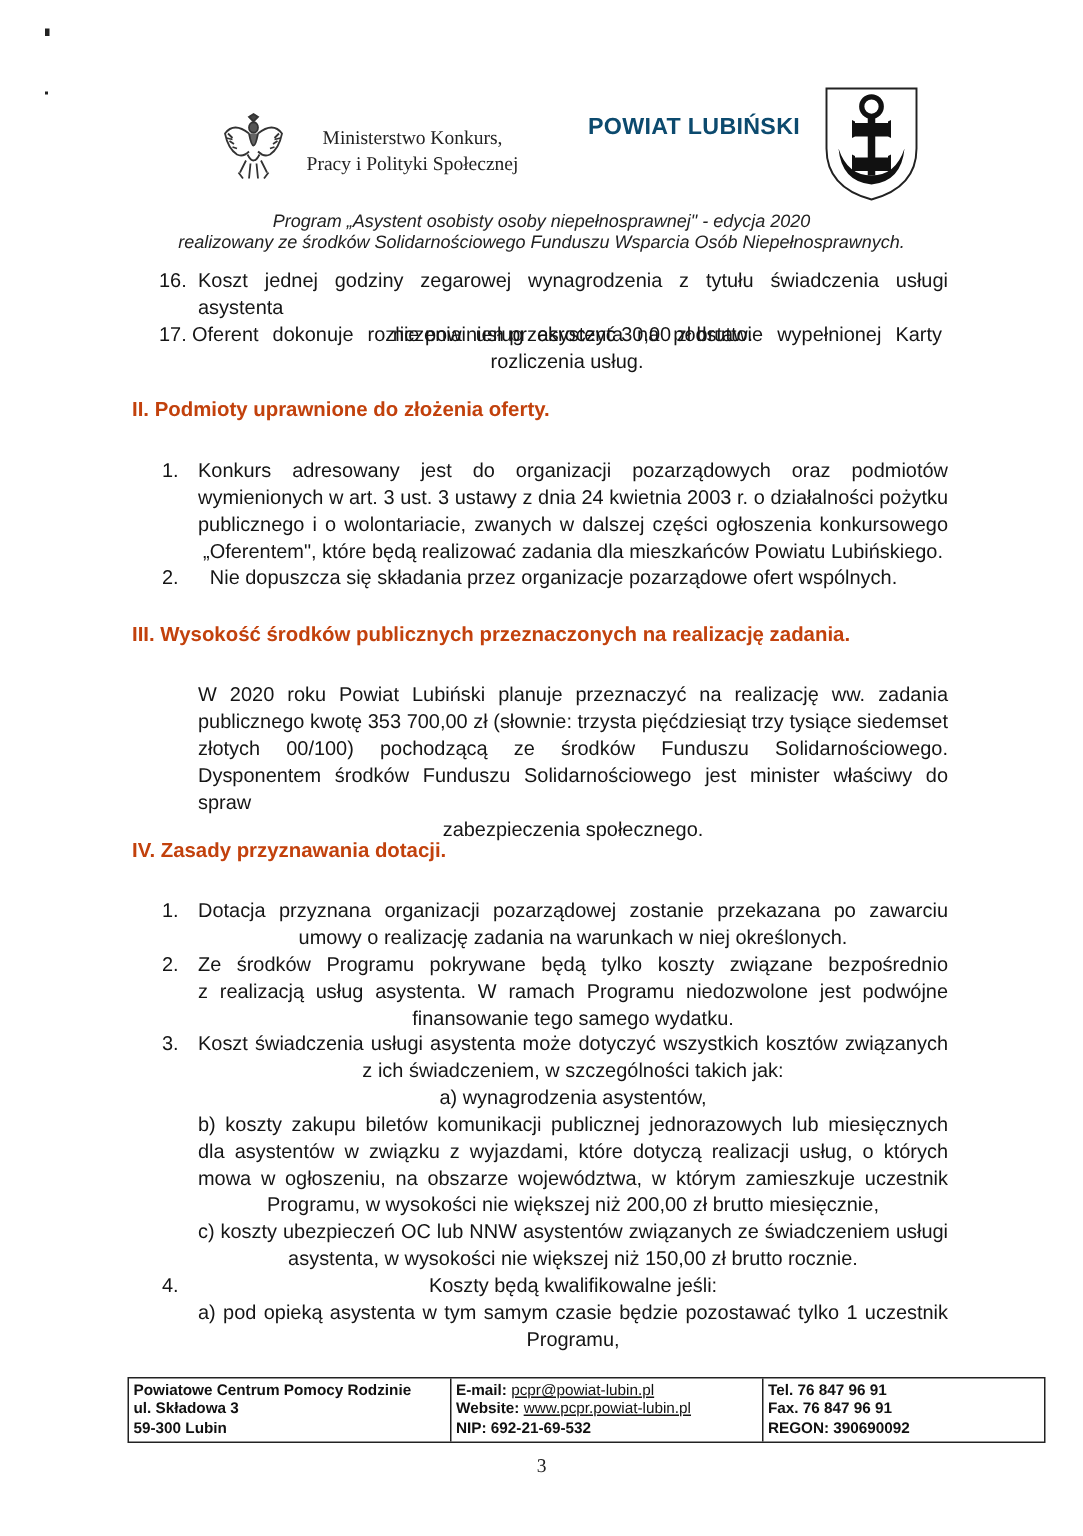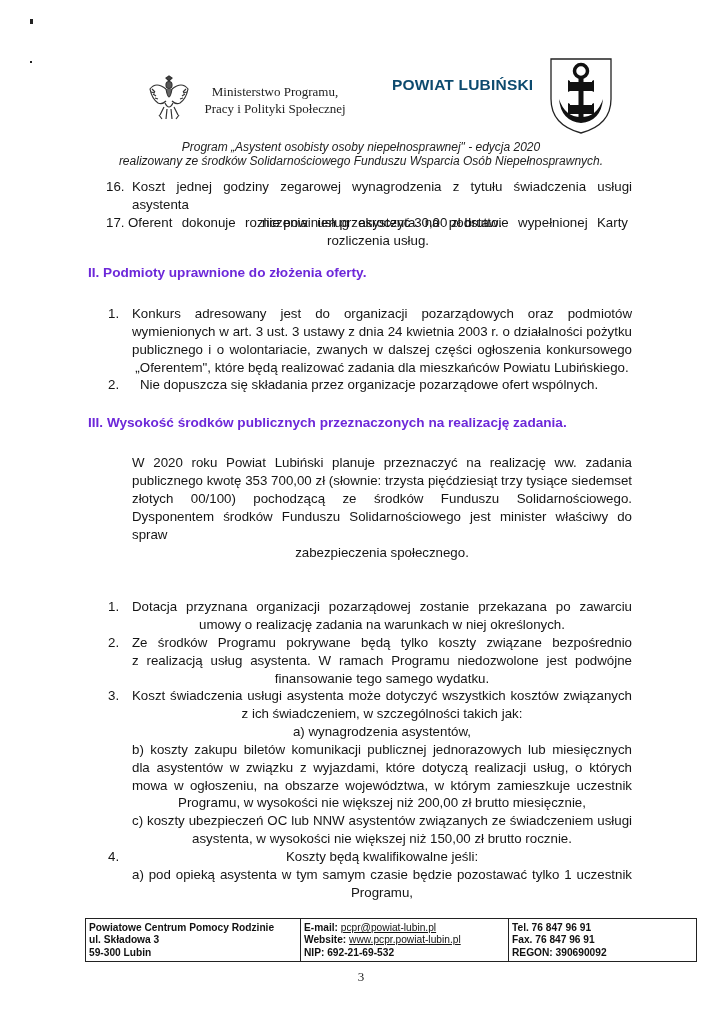--- a/index.html
+++ b/index.html
@@ -57,21 +57,21 @@
       color: #151515;
     }
     .num {
       position: absolute;
       font-size: 13.3px;
       line-height: 17.9px;
       color: #151515;
     }
     .heading {
       position: absolute; left: 88px;
-      font-weight: bold; font-size: 13.6px; color: #6d28d9;
+      font-weight: bold; font-size: 13.6px; color: #c2410c;
     }
     .jl { display: block; text-align: justify; text-align-last: justify; }
     .ll { display: block; text-align: center; }
 
     
     .footer-table {
       position: absolute; left: 85px; top: 918px;
       width: 612px; height: 44px;
       border: 1px solid #222;
       display: flex;
@@ -107,21 +107,21 @@
       <path d="M18 14 Q8 6 2 14 Q4 24 10 28 Q14 30 18 26"></path>
       <path d="M4 14 l3 3 M5 19 l3 2 M7 23 l3 1 M3 17 l4 1"></path>
       <path d="M24 14 Q34 6 40 14 Q38 24 32 28 Q28 30 24 26"></path>
       <path d="M38 14 l-3 3 M37 19 l-3 2 M35 23 l-3 1 M39 17 l-4 1"></path>
       <path d="M17 28 Q21 36 25 28"></path>
       <path d="M16 32 l-4 8 M26 32 l4 8 M19 34 l-1 10 M23 34 l1 10"></path>
       <path d="M11 40 l3 4 M31 40 l-3 4"></path>
     </g>
   </svg>
   <div class="hdr-ministry">
-    <div>Ministerstwo Programu,</div>
+    <div>Ministerstwo Konkurs,</div>
     <div>Pracy i Polityki Społecznej</div>
   </div>
   <div class="hdr-powiat">POWIAT LUBIŃSKI</div>
   <svg class="hdr-coat" viewBox="0 0 68 80">
     <path d="M4 4 H64 V44 Q64 70 34 78 Q4 70 4 44 Z" fill="#fff" stroke="#222" stroke-width="1.3"></path>
     <circle cx="34" cy="16" r="6.5" fill="none" stroke="#111" stroke-width="3.5"></circle>
     <rect x="31.5" y="22" width="5" height="40" fill="#111"></rect>
     <path d="M23 27 h22 v9 h-22 z" fill="#111"></path>
     <path d="M23 26 l-2 -1 v12 l2 -1 z M45 26 l2 -1 v12 l-2 -1 z" fill="#111"></path>
     <path d="M23 50 h22 v9 h-22 z" fill="#111"></path>
@@ -157,20 +157,21 @@
 
   <div class="heading" style="top:415px;">III. Wysokość środków publicznych przeznaczonych na realizację zadania.</div>
   <div class="txt" style="left:132px;top:454px;width:500px;">
     <span class="jl">W 2020 roku Powiat Lubiński planuje przeznaczyć na realizację ww. zadania</span>
     <span class="jl">publicznego kwotę 353 700,00 zł (słownie: trzysta pięćdziesiąt trzy tysiące siedemset</span>
     <span class="jl">złotych 00/100) pochodzącą ze środków Funduszu Solidarnościowego.</span>
     <span class="jl">Dysponentem środków Funduszu Solidarnościowego jest minister właściwy do spraw</span>
     <span class="ll">zabezpieczenia społecznego.</span>
   </div>
 
+  <div class="heading" style="top:559px;">IV. Zasady przyznawania dotacji.</div>
 
   <div class="num" style="left:108px;top:598px;">1.</div>
   <div class="txt" style="left:132px;top:598px;width:500px;">
     <span class="jl">Dotacja przyznana organizacji pozarządowej zostanie przekazana po zawarciu</span>
     <span class="ll">umowy o realizację zadania na warunkach w niej określonych.</span>
   </div>
 
   <div class="num" style="left:108px;top:634px;">2.</div>
   <div class="txt" style="left:132px;top:634px;width:500px;">
     <span class="jl">Ze środków Programu pokrywane będą tylko koszty związane bezpośrednio</span>

